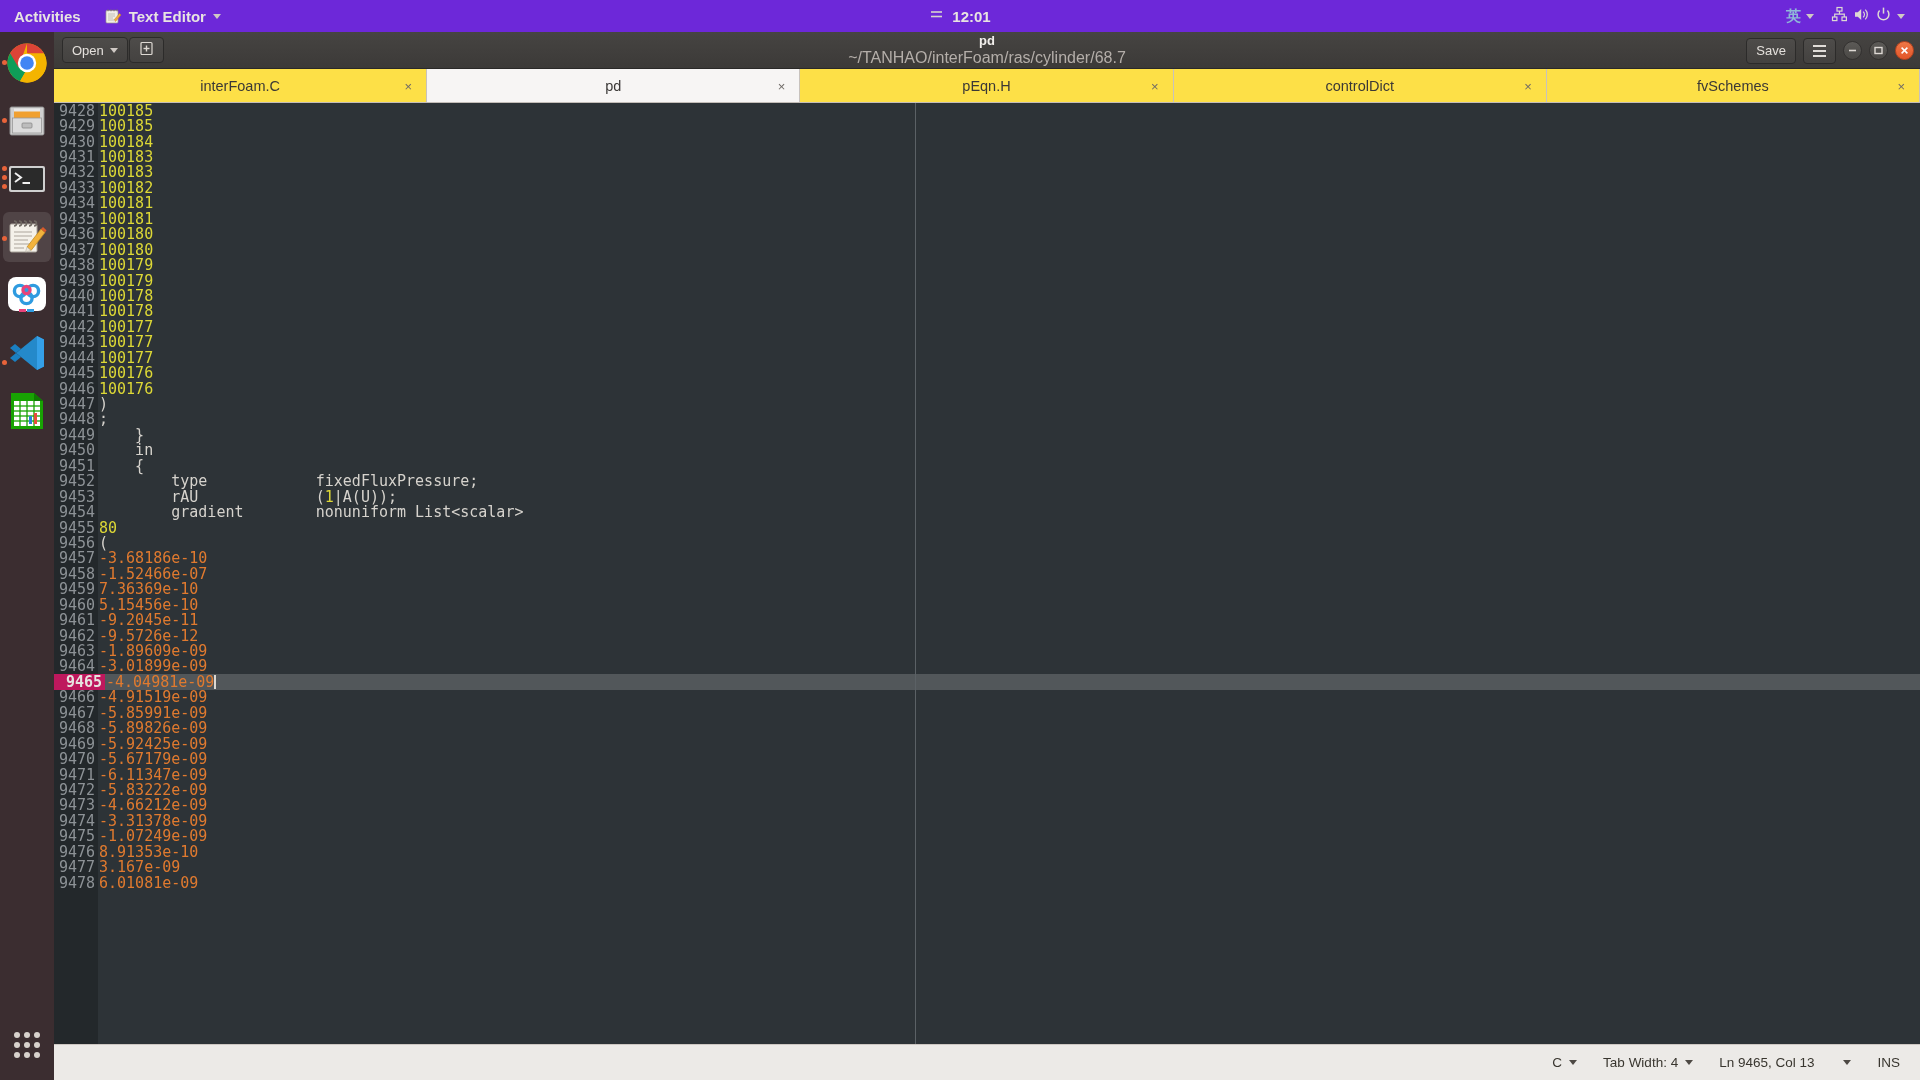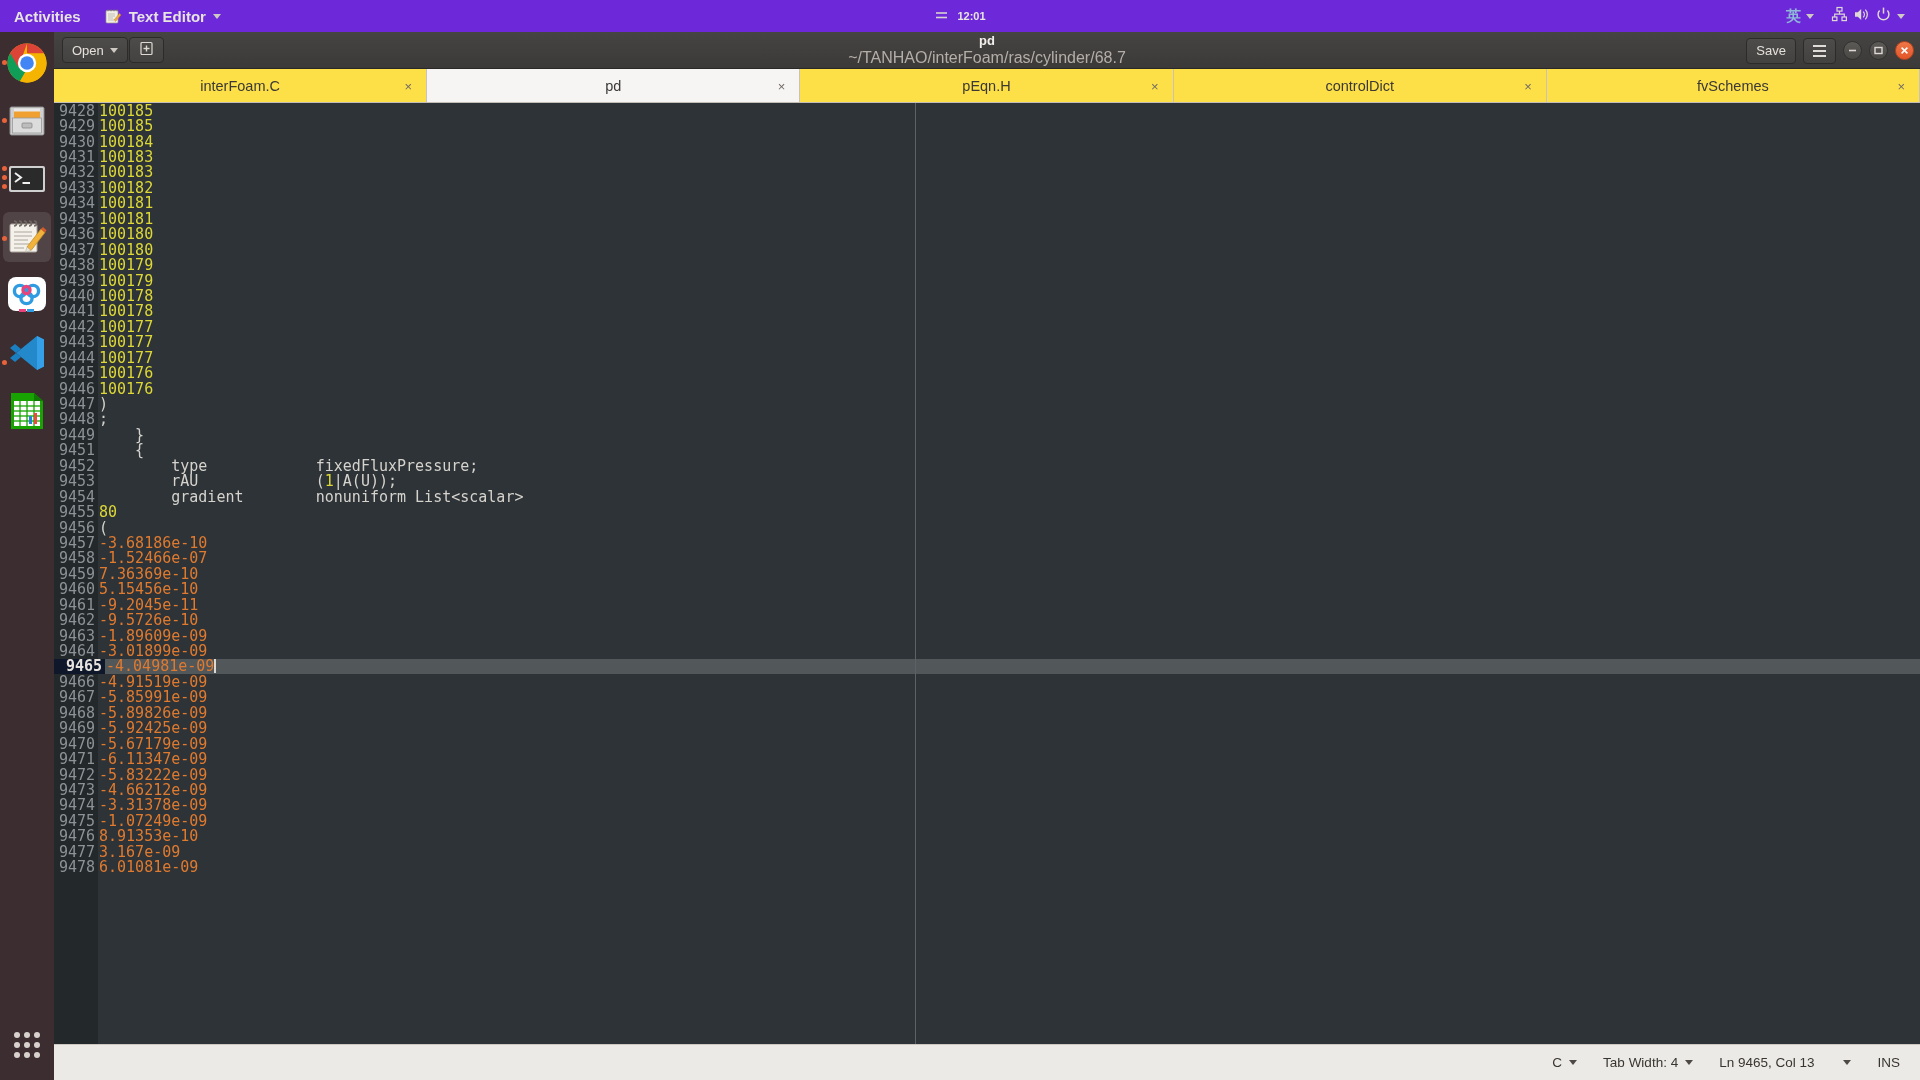--- a/index.html
+++ b/index.html
@@ -22,21 +22,21 @@
   #topbar .tb-item {
     display: flex; align-items: center; gap: 7px;
     padding: 0 12px; height: 32px; font-weight: bold;
   }
   #topbar .tb-item.first { padding-left: 14px; }
   .caret { width: 0; height: 0; border-left: 4px solid transparent;
            border-right: 4px solid transparent; border-top: 5px solid #cfc9c4; }
   #tb-center {
     position: absolute; left: 0; right: 0; top: 0; height: 32px;
     display: flex; align-items: center; justify-content: center; gap: 8px;
-    font-weight: bold; font-size: 11px; pointer-events: none;
+    font-weight: bold; font-size: 15px; pointer-events: none;
   }
   #tb-right {
     position: absolute; right: 8px; top: 0; height: 32px;
     display: flex; align-items: center; gap: 3px;
   }
   #tb-right .tray { display: flex; align-items: center; gap: 5px; padding: 0 7px; height: 32px;}
   .ime-glyph { color: #8fb8d8; font-size: 15px; font-weight: bold; }
 
   
   #dock {
@@ -133,21 +133,21 @@
   }
   #gutter-bg {
     position: absolute; left: 0; top: 0; bottom: 0; width: 44px;
     background: #23282b; z-index: 1;
   }
   .code-line {
     position: relative; height: 15.45px; display: flex; align-items: center;
     white-space: pre; z-index: 2;
   }
   .code-line.current { background: #52575a; }
-  .code-line.current .ln { color: #e6e3df; font-weight: bold; background: #0f172a; padding-left: 48px; }
+  .code-line.current .ln { color: #e6e3df; font-weight: bold; background: #be185d; padding-left: 48px; }
   .ln {
     width: 44px; min-width: 44px; text-align: right; padding-right: 3px;
     color: #8d9296; background: #23282b; height: 15.45px;
     display: flex; align-items: center; justify-content: flex-end;
     position: relative; z-index: 2;
   }
   .txt { padding-left: 1px; }
   .c-num   { color: #ddd836; }
   .c-sci   { color: #e07a2f; }
   .c-plain { color: #d6d3cd; }
@@ -469,32 +469,33 @@
         <div class="code-line"><span class="ln">9440</span><span class="txt"><span class="c-num">100178</span></span></div>
         <div class="code-line"><span class="ln">9441</span><span class="txt"><span class="c-num">100178</span></span></div>
         <div class="code-line"><span class="ln">9442</span><span class="txt"><span class="c-num">100177</span></span></div>
         <div class="code-line"><span class="ln">9443</span><span class="txt"><span class="c-num">100177</span></span></div>
         <div class="code-line"><span class="ln">9444</span><span class="txt"><span class="c-num">100177</span></span></div>
         <div class="code-line"><span class="ln">9445</span><span class="txt"><span class="c-num">100176</span></span></div>
         <div class="code-line"><span class="ln">9446</span><span class="txt"><span class="c-num">100176</span></span></div>
         <div class="code-line"><span class="ln">9447</span><span class="txt"><span class="c-plain">)</span></span></div>
         <div class="code-line"><span class="ln">9448</span><span class="txt"><span class="c-plain">;</span></span></div>
         <div class="code-line"><span class="ln">9449</span><span class="txt"><span class="c-plain">    }</span></span></div>
+        <div class="code-line"><span class="ln">9450</span><span class="txt"><span class="c-plain">    in</span></span></div>
         <div class="code-line"><span class="ln">9451</span><span class="txt"><span class="c-plain">    {</span></span></div>
         <div class="code-line"><span class="ln">9452</span><span class="txt"><span class="c-plain">        type            fixedFluxPressure;</span></span></div>
         <div class="code-line"><span class="ln">9453</span><span class="txt"><span class="c-plain">        rAU             (</span><span class="c-num">1</span><span class="c-plain">|A(U));</span></span></div>
         <div class="code-line"><span class="ln">9454</span><span class="txt"><span class="c-plain">        gradient        nonuniform List&lt;scalar&gt;</span></span></div>
         <div class="code-line"><span class="ln">9455</span><span class="txt"><span class="c-num">80</span></span></div>
         <div class="code-line"><span class="ln">9456</span><span class="txt"><span class="c-plain">(</span></span></div>
         <div class="code-line"><span class="ln">9457</span><span class="txt"><span class="c-sci">-3.68186e-10</span></span></div>
         <div class="code-line"><span class="ln">9458</span><span class="txt"><span class="c-sci">-1.52466e-07</span></span></div>
         <div class="code-line"><span class="ln">9459</span><span class="txt"><span class="c-sci">7.36369e-10</span></span></div>
         <div class="code-line"><span class="ln">9460</span><span class="txt"><span class="c-sci">5.15456e-10</span></span></div>
         <div class="code-line"><span class="ln">9461</span><span class="txt"><span class="c-sci">-9.2045e-11</span></span></div>
-        <div class="code-line"><span class="ln">9462</span><span class="txt"><span class="c-sci">-9.5726e-10</span></span></div>
+        <div class="code-line"><span class="ln">9462</span><span class="txt"><span class="c-sci">-9.5726e-12</span></span></div>
         <div class="code-line"><span class="ln">9463</span><span class="txt"><span class="c-sci">-1.89609e-09</span></span></div>
         <div class="code-line"><span class="ln">9464</span><span class="txt"><span class="c-sci">-3.01899e-09</span></span></div>
         <div class="code-line current"><span class="ln">9465</span><span class="txt"><span class="c-sci">-4.04981e-09</span></span><span class="cursor"></span></div>
         <div class="code-line"><span class="ln">9466</span><span class="txt"><span class="c-sci">-4.91519e-09</span></span></div>
         <div class="code-line"><span class="ln">9467</span><span class="txt"><span class="c-sci">-5.85991e-09</span></span></div>
         <div class="code-line"><span class="ln">9468</span><span class="txt"><span class="c-sci">-5.89826e-09</span></span></div>
         <div class="code-line"><span class="ln">9469</span><span class="txt"><span class="c-sci">-5.92425e-09</span></span></div>
         <div class="code-line"><span class="ln">9470</span><span class="txt"><span class="c-sci">-5.67179e-09</span></span></div>
         <div class="code-line"><span class="ln">9471</span><span class="txt"><span class="c-sci">-6.11347e-09</span></span></div>
         <div class="code-line"><span class="ln">9472</span><span class="txt"><span class="c-sci">-5.83222e-09</span></span></div>

